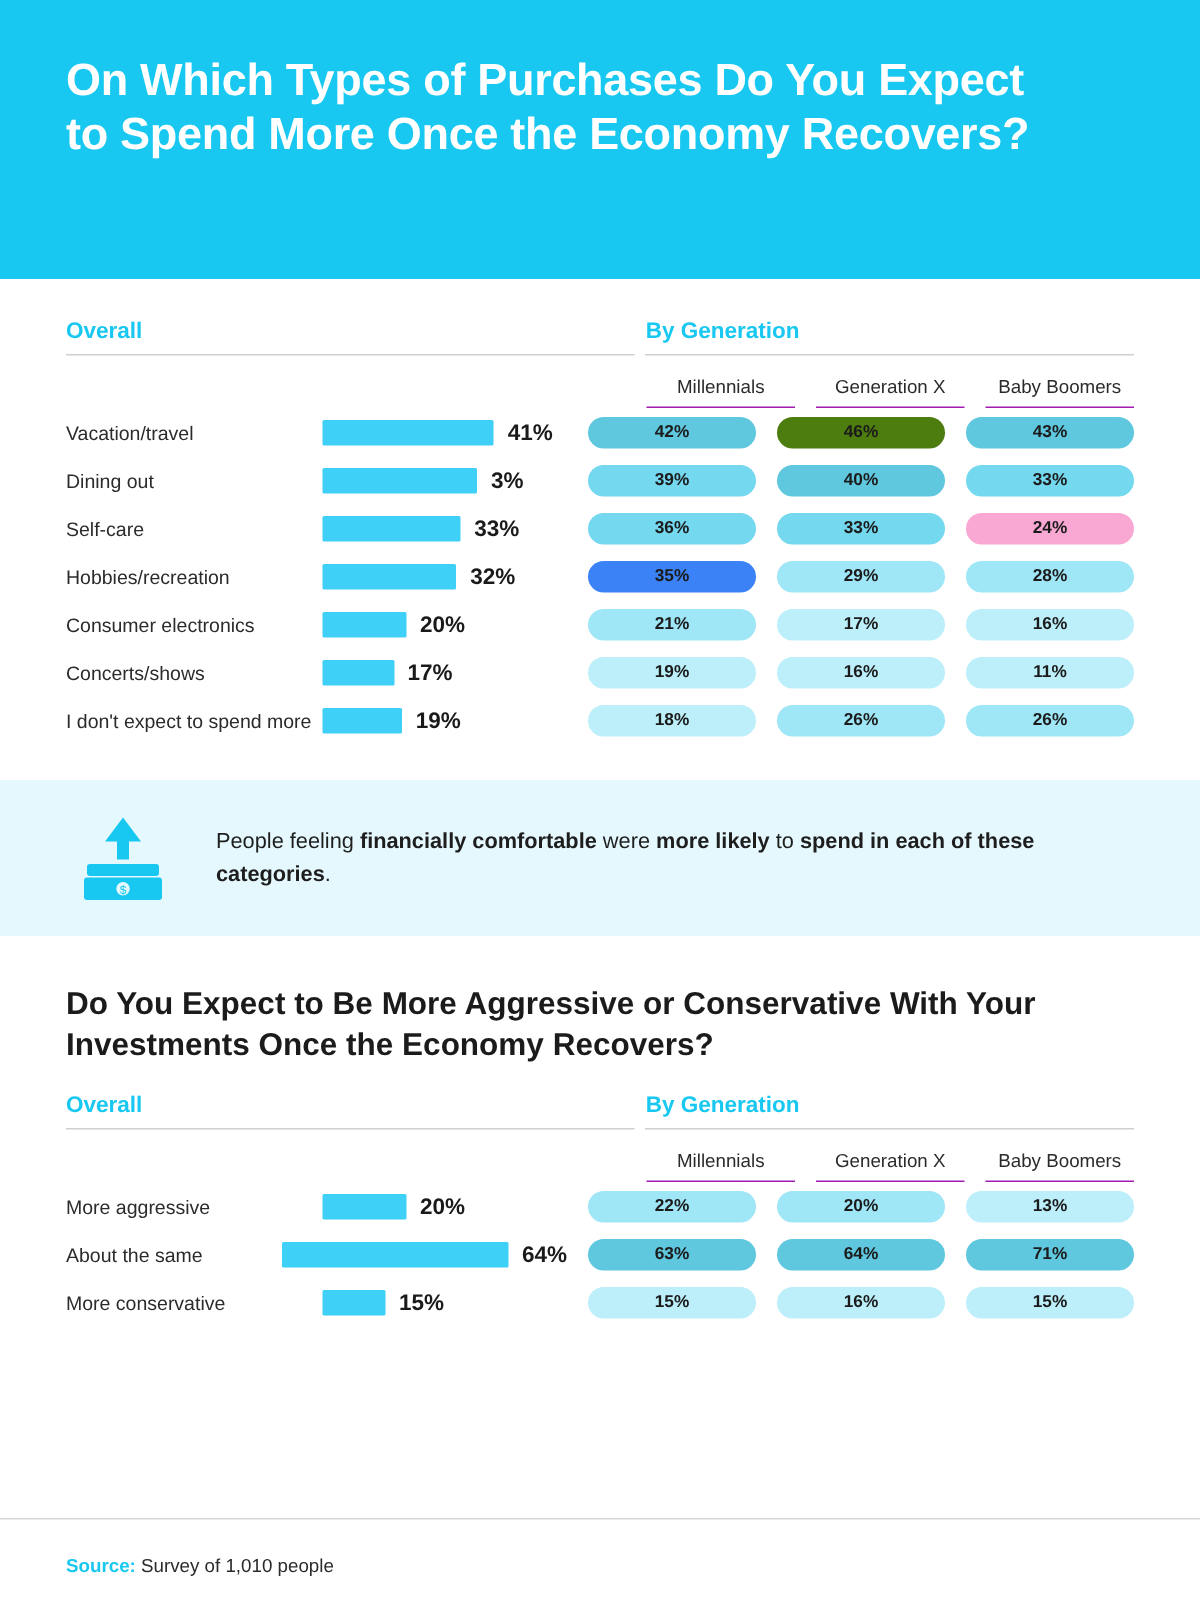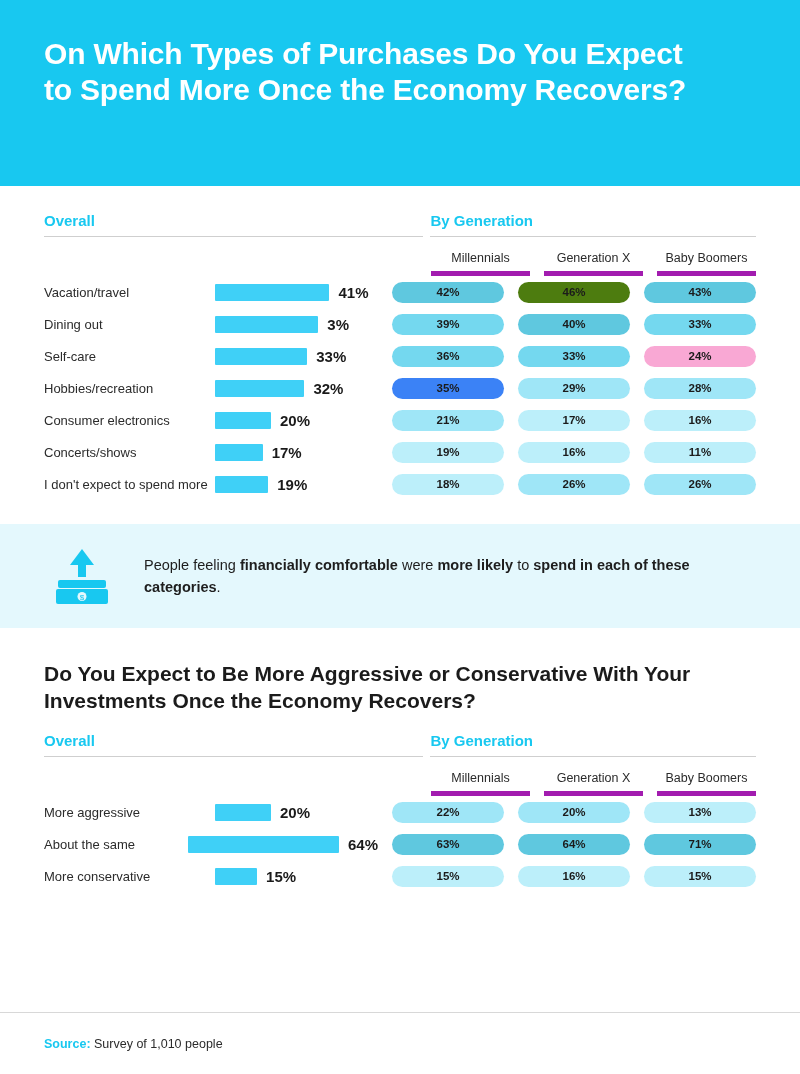--- a/index.html
+++ b/index.html
@@ -64,21 +64,21 @@
     position: absolute;
     display: flex;
     gap: 14px;
   }
   .gen-head {
     width: 99px;
     text-align: center;
     font-size: 12.5px;
     color: #2b2b2b;
     padding-bottom: 6px;
-    border-bottom: 5px solid #a21caf;
+    border-bottom: 1px solid #a21caf;
   }
 
   
   .rows { position: relative; }
   .row {
     display: flex;
     align-items: center;
     height: 32px;
   }
   .row-label {

